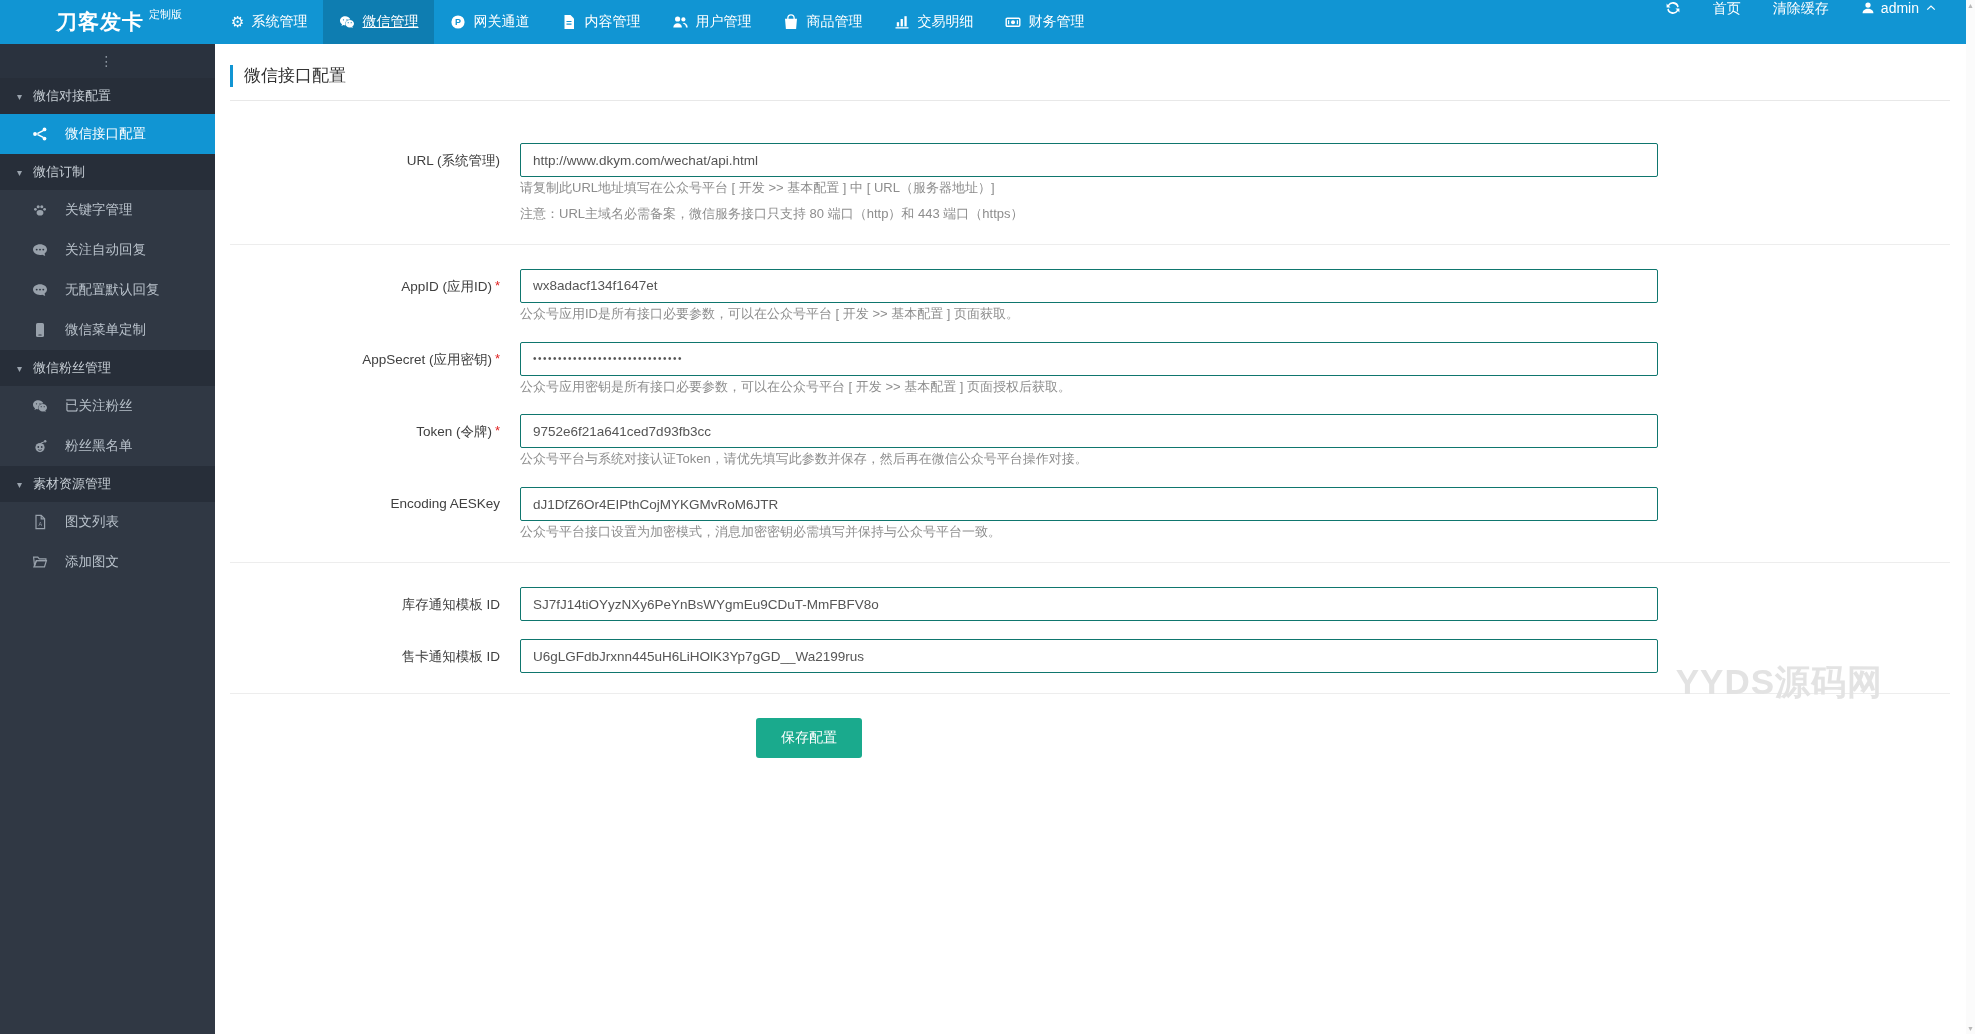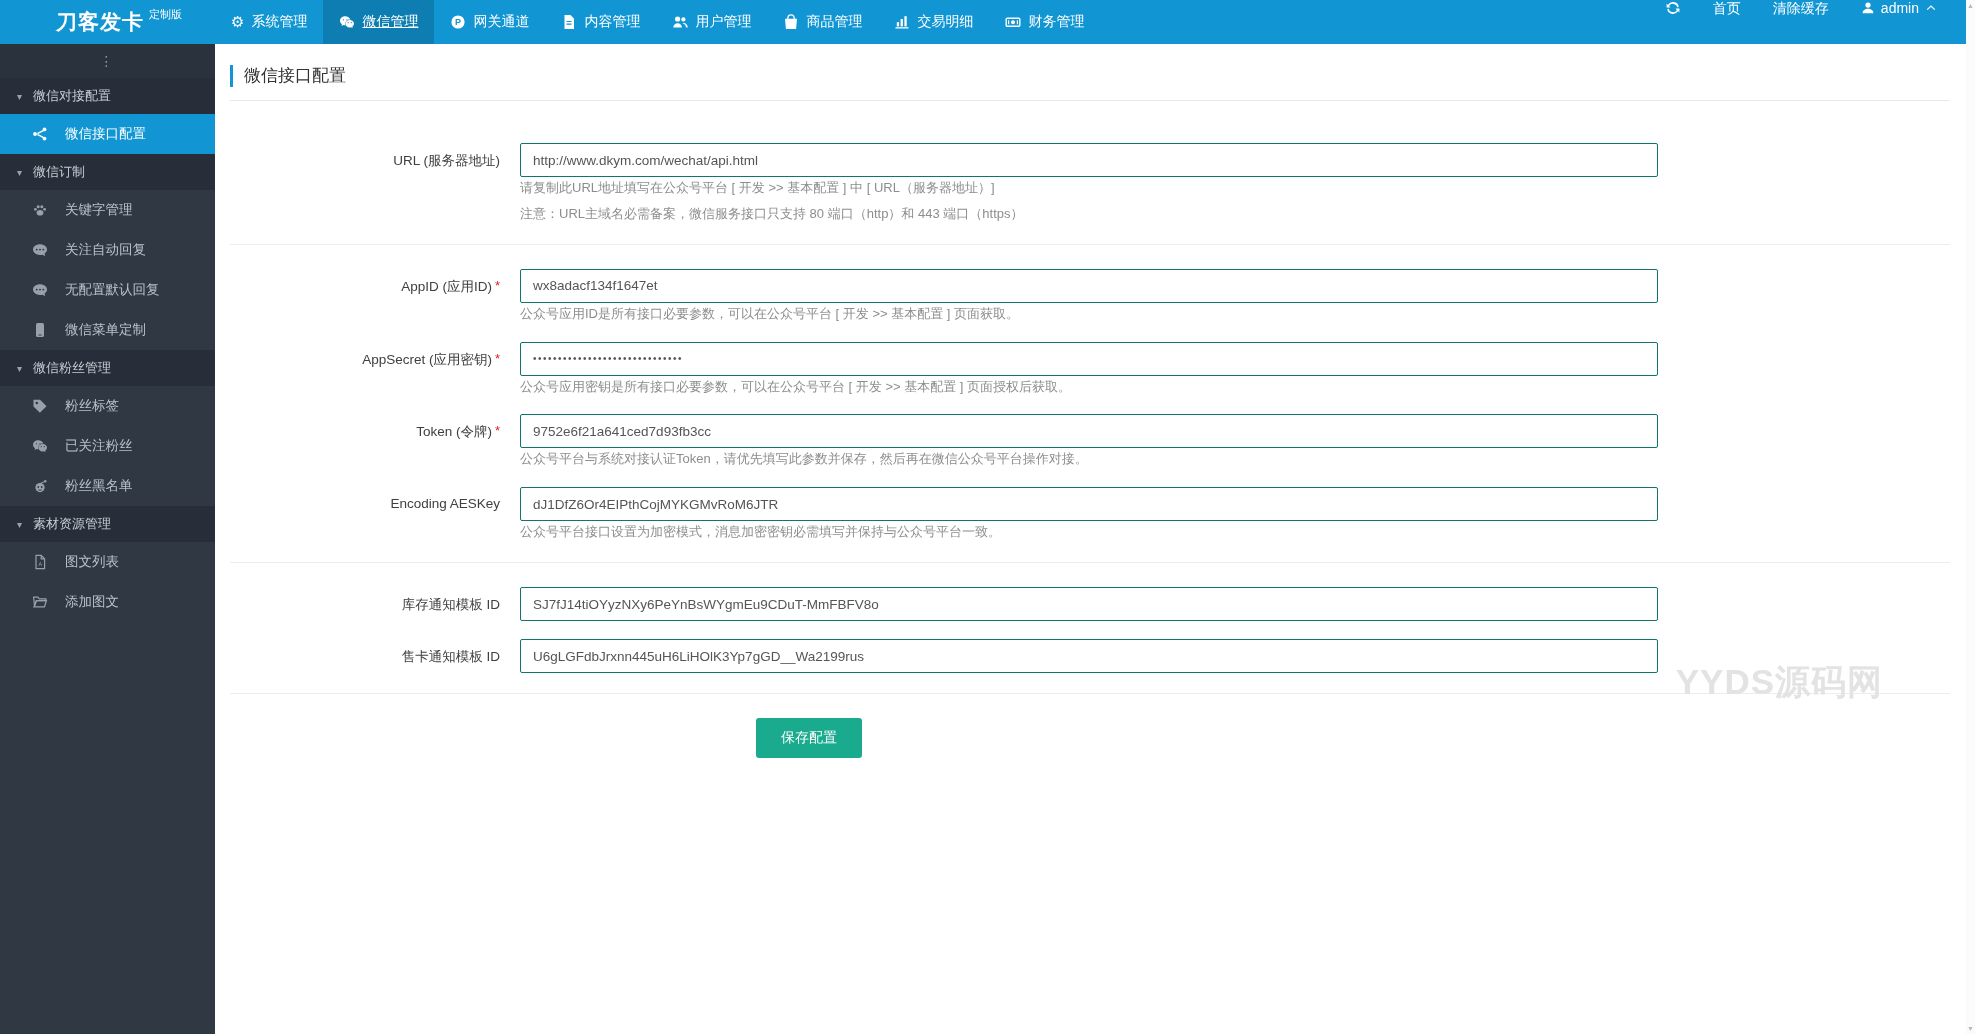--- a/index.html
+++ b/index.html
@@ -228,29 +228,20 @@
           </span>
           <span>微信菜单定制</span>
         </div>
         <div class="group-header">
           <span class="caret">▾</span>
           <span>微信粉丝管理</span>
         </div>
         <div class="side-item">
           <span class="icon">
             <svg width="16" height="16" viewBox="0 0 16 16" fill="currentColor">
-              <path d="M1.5 8.4V1.8h6.6l6.4 6.4-6.6 6.6z"></path>
-              <circle cx="4.8" cy="5.1" r="1.25" fill="#303844"></circle>
-            </svg>
-          </span>
-          <span>粉丝标签</span>
-        </div>
-        <div class="side-item">
-          <span class="icon">
-            <svg width="16" height="16" viewBox="0 0 16 16" fill="currentColor">
               <path d="M6.2 2.3C3.3 2.3 1 4.3 1 6.7c0 1.4.8 2.7 2 3.5l-.5 1.7 1.9-1c.5.2 1.1.3 1.7.3h.3a4.3 4.3 0 0 1-.2-1.4c0-2.4 2.2-4.3 4.9-4.3h.3C10.8 3.6 8.7 2.3 6.2 2.3zM4.5 5.2a.65.65 0 1 1 0 1.3.65.65 0 0 1 0-1.3zm3.5 0a.65.65 0 1 1 0 1.3.65.65 0 0 1 0-1.3z"></path>
               <path d="M15 9.8c0-2-1.9-3.7-4.3-3.7S6.4 7.8 6.4 9.8s1.9 3.7 4.3 3.7c.5 0 1-.1 1.4-.2l1.6.8-.4-1.5c1-.7 1.7-1.7 1.7-2.8zM9.2 9.2a.55.55 0 1 1 0-1.1.55.55 0 0 1 0 1.1zm3 0a.55.55 0 1 1 0-1.1.55.55 0 0 1 0 1.1z"></path>
             </svg>
           </span>
           <span>已关注粉丝</span>
         </div>
         <div class="side-item">
           <span class="icon">
             <svg width="16" height="16" viewBox="0 0 16 16" fill="currentColor">
               <circle cx="8" cy="9.6" r="4.6"></circle>
@@ -288,21 +279,21 @@
         </div>
       </div>
   </aside>
 
   <main class="content">
     <div class="page-header">
       <h1 class="page-title">微信接口配置</h1>
     </div>
     <form id="config-form">
         <div class="form-row">
-          <label class="form-label">URL (服务器地址)</label>
+          <label class="form-label">URL (系统管理)</label>
           <div class="field-col"><input type="text" value="http://www.dkym.com/wechat/api.html" style=""><p class="help">请复制此URL地址填写在公众号平台 [ 开发 &gt;&gt; 基本配置 ] 中 [ URL（服务器地址）]</p><p class="help">注意：URL主域名必需备案，微信服务接口只支持 80 端口（http）和 443 端口（https）</p></div>
         </div>
         <hr class="divider">
         <div class="form-row">
           <label class="form-label">AppID (应用ID)<i class="req">*</i></label>
           <div class="field-col"><input type="text" value="wx8adacf134f1647et" style=""><p class="help">公众号应用ID是所有接口必要参数，可以在公众号平台 [ 开发 &gt;&gt; 基本配置 ] 页面获取。</p></div>
         </div>
         <div class="form-row">
           <label class="form-label">AppSecret (应用密钥)<i class="req">*</i></label>
           <div class="field-col"><input type="text" class="pwd" value="••••••••••••••••••••••••••••••" style=""><p class="help">公众号应用密钥是所有接口必要参数，可以在公众号平台 [ 开发 &gt;&gt; 基本配置 ] 页面授权后获取。</p></div>

